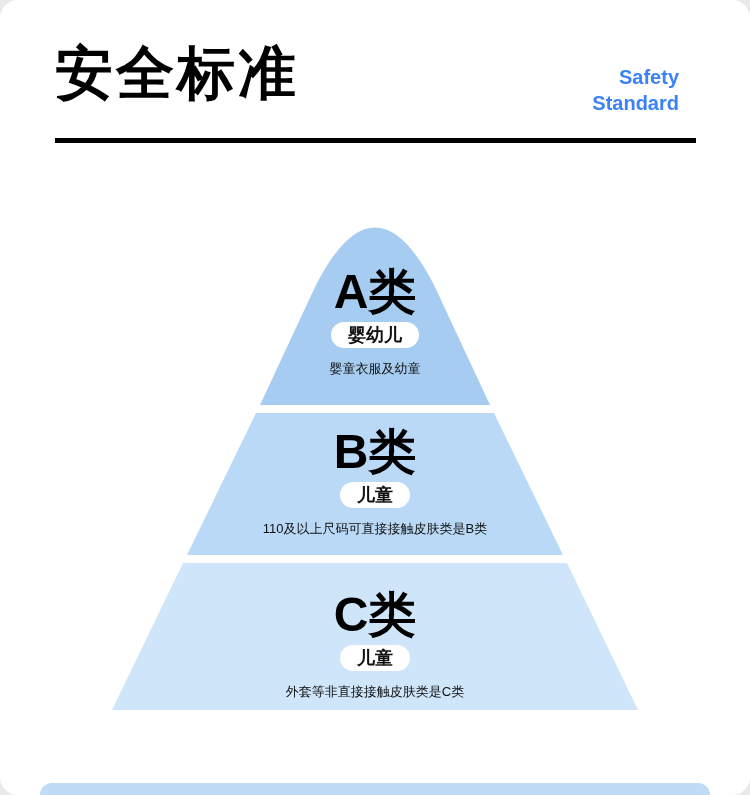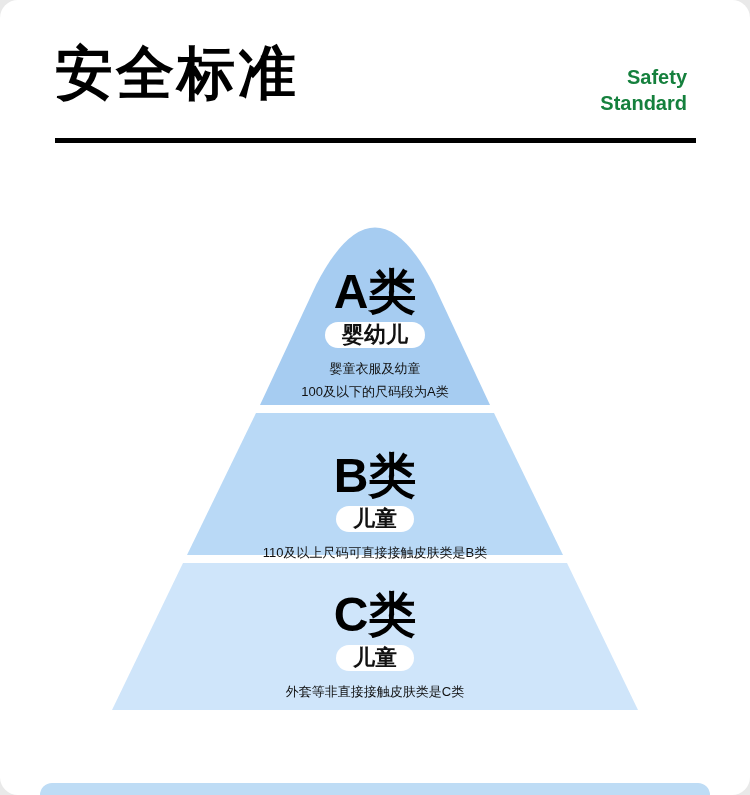--- a/index.html
+++ b/index.html
@@ -11,38 +11,38 @@
   .card{
     position:relative;width:750px;height:795px;
     background:#ffffff;border-radius:18px;overflow:hidden;
   }
   .header{position:absolute;left:55px;right:55px;top:40px;height:95px;}
   .title{
     font-size:58px;font-weight:900;color:#000;
     letter-spacing:3px;line-height:1.15;margin:0;
   }
   .subtitle{
-    position:absolute;right:8px;top:24px;text-align:right;
-    font-size:20px;font-weight:700;color:#15803d;line-height:26px;
+    position:absolute;right:16px;top:24px;text-align:right;
+    font-size:20px;font-weight:700;color:#3b82f6;line-height:26px;
   }
   .rule{position:absolute;left:55px;right:54px;top:138px;height:5px;}
   .note{
     position:absolute;left:55px;top:168px;margin:0;
     font-size:14px;color:#222;letter-spacing:0.5px;
   }
   .pyramid{position:absolute;left:110px;top:225px;width:530px;height:492px;}
   .pyramid svg{position:absolute;left:0;top:0;display:block;}
   .level{position:absolute;left:0;width:100%;text-align:center;}
   .level-a{top:43px;}
-  .level-b{top:203px;margin-top:24px;}
+  .level-b{top:203px;}
   .level-c{top:366px;}
   .grade{font-size:48px;font-weight:800;color:#000;line-height:48px;}
   .tag{
     display:inline-block;background:#ffffff;border-radius:999px;
-    padding:3px 17px;font-size:22px;font-weight:600;color:#111;
+    padding:3px 17px;font-size:18px;font-weight:600;color:#111;
     margin-top:6px;line-height:20px;
   }
   .desc{margin-top:9px;font-size:13px;color:#111;line-height:23px;}
   .bottom-bar{
     position:absolute;left:40px;right:40px;bottom:0;height:12px;
     border-radius:14px 14px 0 0;
   }
 </style>
 </head>
 <body>
@@ -67,21 +67,20 @@
       <path d="M 73 338 L 457 338 L 528 485 L 2 485 Z" fill="#cfe5fa"></path>
     </svg>
 
     <div class="level level-a">
       <div class="grade">A类</div>
       <div>
         <span class="tag">婴幼儿</span>
       </div>
       <div class="desc">
         <div>婴童衣服及幼童</div>
-        <div>100及以下的尺码段为A类</div>
       </div>
     </div>
 
     <div class="level level-b">
       <div class="grade">B类</div>
       <div>
         <span class="tag">儿童</span>
       </div>
       <div class="desc">
         <div>110及以上尺码可直接接触皮肤类是B类</div>

